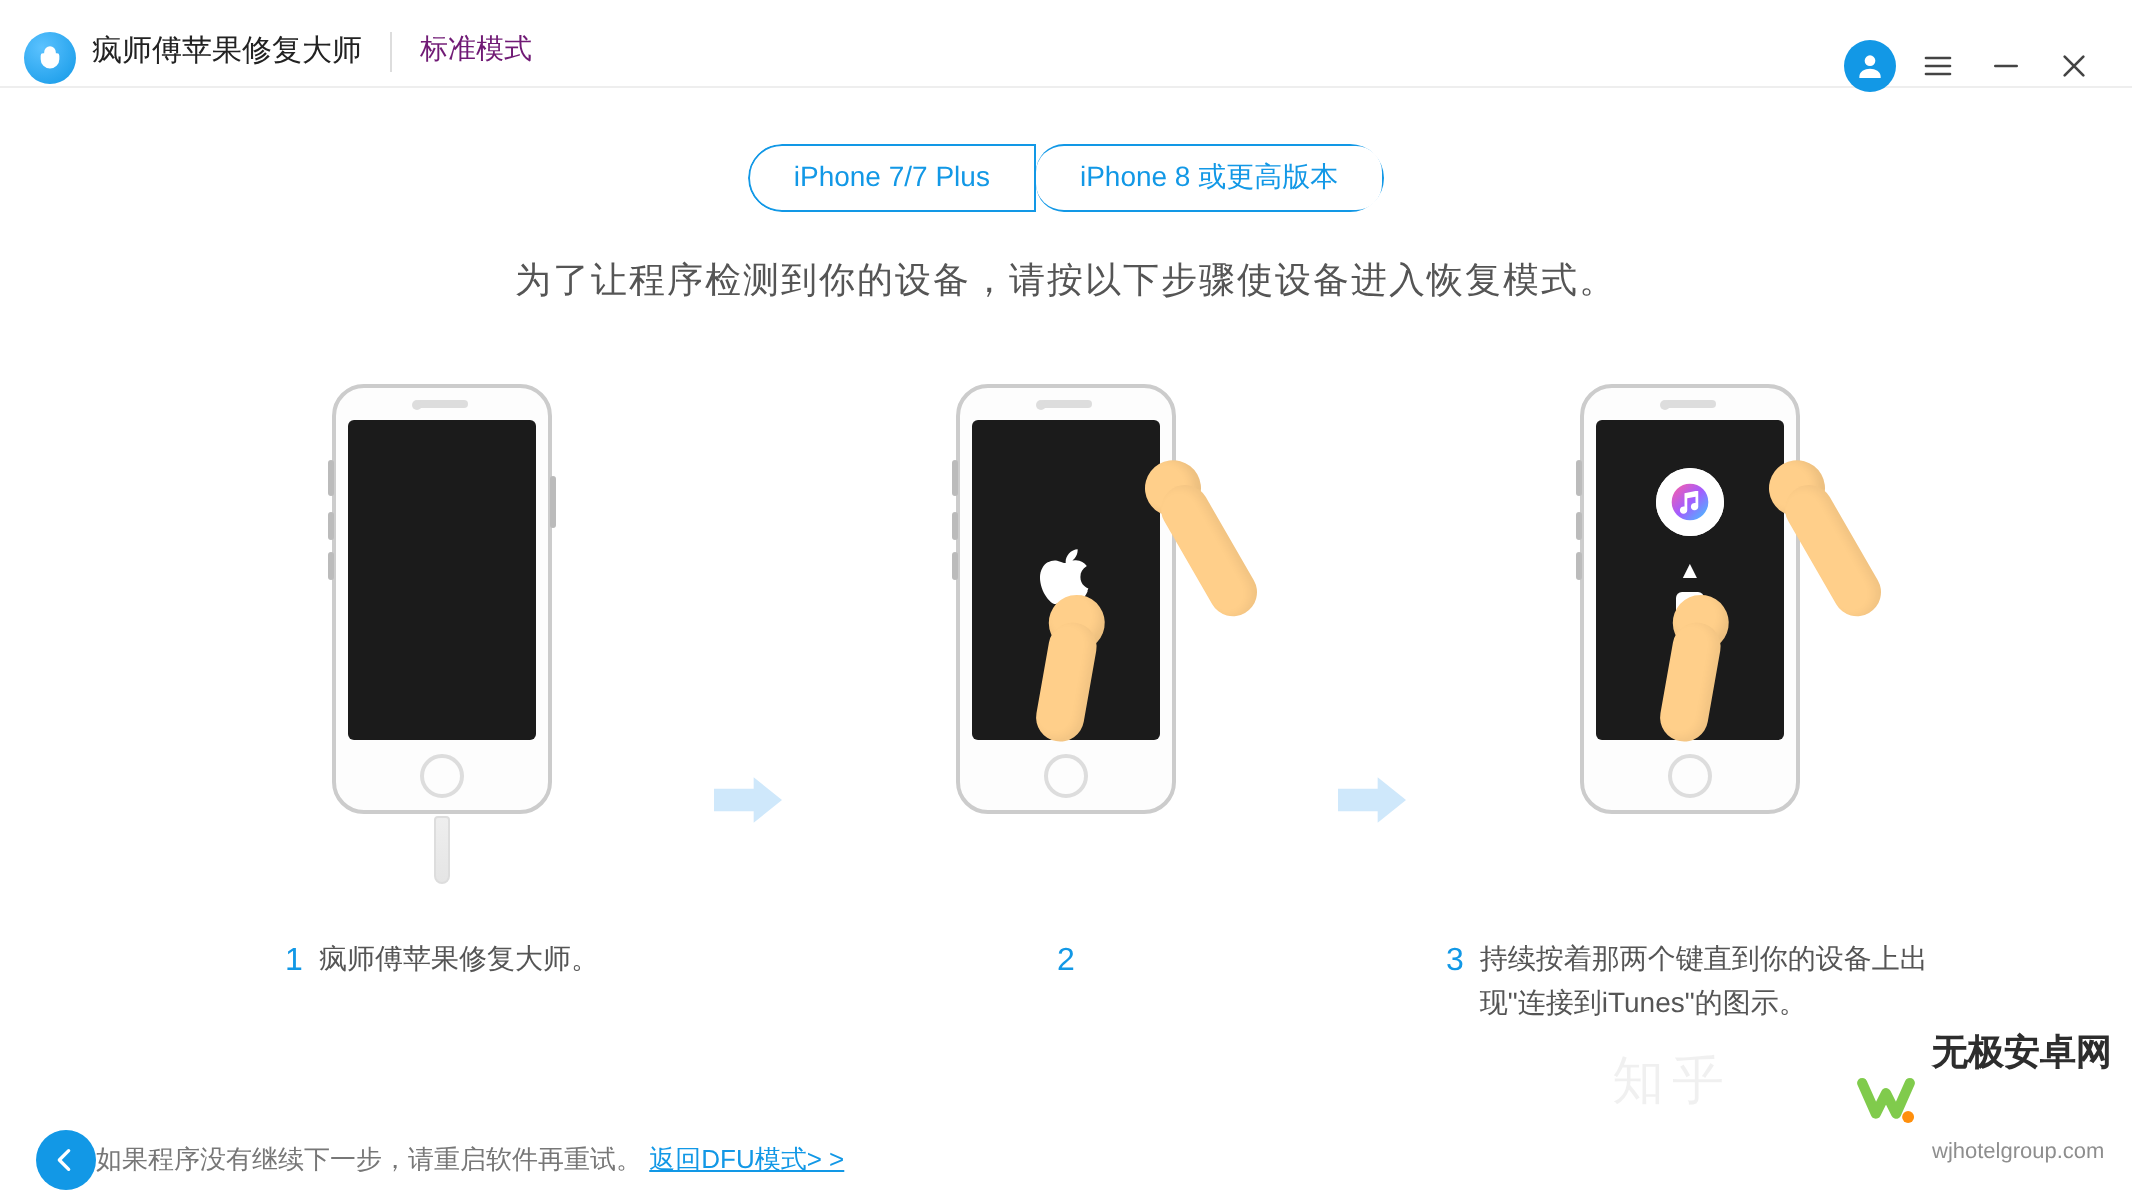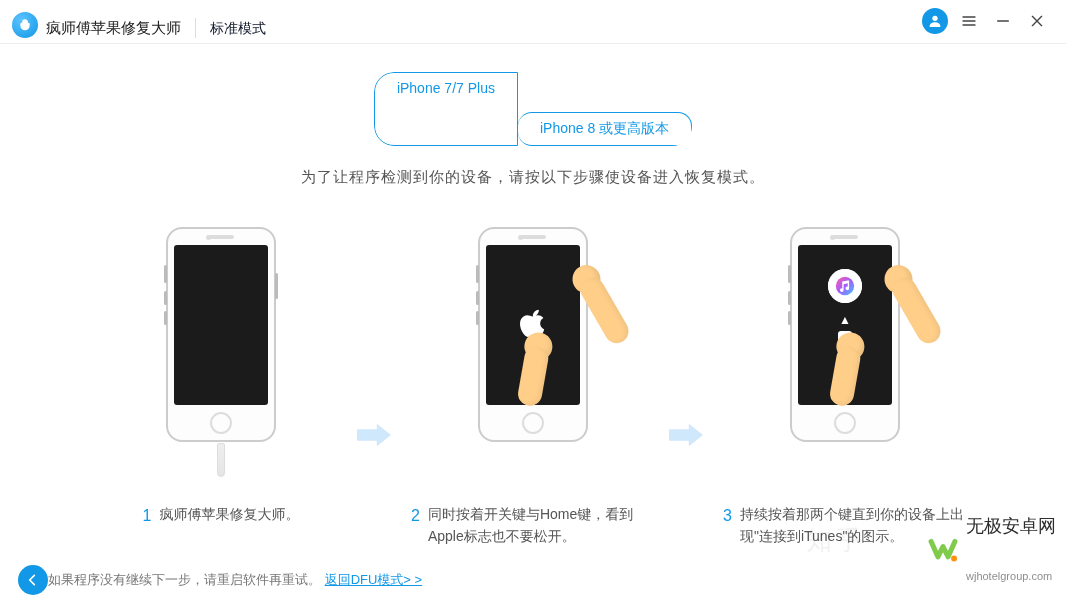--- a/index.html
+++ b/index.html
@@ -8,36 +8,36 @@
     background: #fff;
     width: 1066px;
     height: 602px;
     overflow: hidden;
     position: relative;
     color: #333;
   }
   .titlebar {
     height: 44px;
     display: flex;
-    align-items: flex-end;
-    padding: 5px 12px;
+    align-items: flex-start;
+    padding: 16px 12px;
     border-bottom: 1px solid #eee;
   }
   .logo {
     width: 26px; height: 26px;
     border-radius: 50%;
     background: radial-gradient(circle at 35% 30%, #5bc2ff, #1298e6);
     display: flex; align-items: center; justify-content: center;
     color: #fff;
     margin-right: 8px;
   }
   .logo svg { width: 14px; height: 14px; fill: #fff; }
   .app-title { font-size: 15px; color: #222; font-weight: 500; }
   .mode-sep { width: 1px; height: 20px; background: #ddd; margin: 0 14px; }
-  .mode-label { font-size: 14px; color: #0f172a; }
+  .mode-label { font-size: 14px; color: #701a75; }
   .spacer { flex: 1; }
   .tb-icon {
     width: 34px; height: 34px;
     display: flex; align-items: center; justify-content: center;
     color: #555; cursor: pointer;
   }
   .user-icon {
     width: 26px; height: 26px; border-radius: 50%;
     background: #1298e6;
     display: flex; align-items: center; justify-content: center;
@@ -61,26 +61,26 @@
     padding: 7px 22px;
     font-size: 14px;
     border: 1px solid #1298e6;
     color: #1298e6;
     background: #fff;
     cursor: pointer;
     white-space: nowrap;
   }
   .tab.active { background: #1298e6; color: #fff; }
   .tab:first-child { border-radius: 20px 0 0 20px; }
-  .tab:last-child { border-radius: 0 20px 20px 0; margin-top: 40px; }
+  .tab:last-child { border-radius: 0 20px 20px 0; }
   .tab + .tab { border-left: none; border-radius: 14px; }
 
   .instruction {
     margin-top: 22px;
-    font-size: 15px;
+    font-size: 18px;
     color: #555;
     letter-spacing: 1px;
   }
 
   .steps {
     margin-top: 40px;
     display: flex;
     align-items: flex-start;
     justify-content: center;
     width: 100%;
@@ -247,21 +247,21 @@
     position: absolute;
     right: 10px; bottom: 20px;
     display: flex; align-items: center; gap: 6px;
     font-size: 14px; color: #333;
     opacity: 0.95;
   }
   .watermark .wm-logo {
     width: 34px; height: 34px; position: relative;
   }
   .watermark .wm-text { line-height: 1.1; }
-  .watermark .wm-text .main { font-size: 18px; font-weight: 400; color:#222;}
+  .watermark .wm-text .main { font-size: 18px; font-weight: 700; color:#222;}
   .watermark .wm-text .sub { font-size: 11px; color:#888;margin-top:33px;}
 
   .zhihu-wm {
     position: absolute;
     right: 200px; bottom: 44px;
     font-size: 26px;
     color: rgba(0,0,0,0.06);
     letter-spacing: 4px;
     font-weight: 500;
     pointer-events: none;
@@ -364,21 +364,20 @@
               <div class="shaft"></div>
             </div>
           <div class="finger at-home">
               <div class="tip"></div>
               <div class="shaft"></div>
             </div>
         </div>
       </div>
       <div class="step-text">
         <span class="step-num">2</span>
-        <span>同时按着开关键与Home键，看到Apple标志也不要松开。</span>
       </div>
     </div>
 
     <div class="arrow-between">
       <svg viewBox="0 0 24 16">
           <path d="M0 4h14V0l10 8-10 8v-4H0z"></path>
         </svg>
     </div>
 
     <div class="step">

